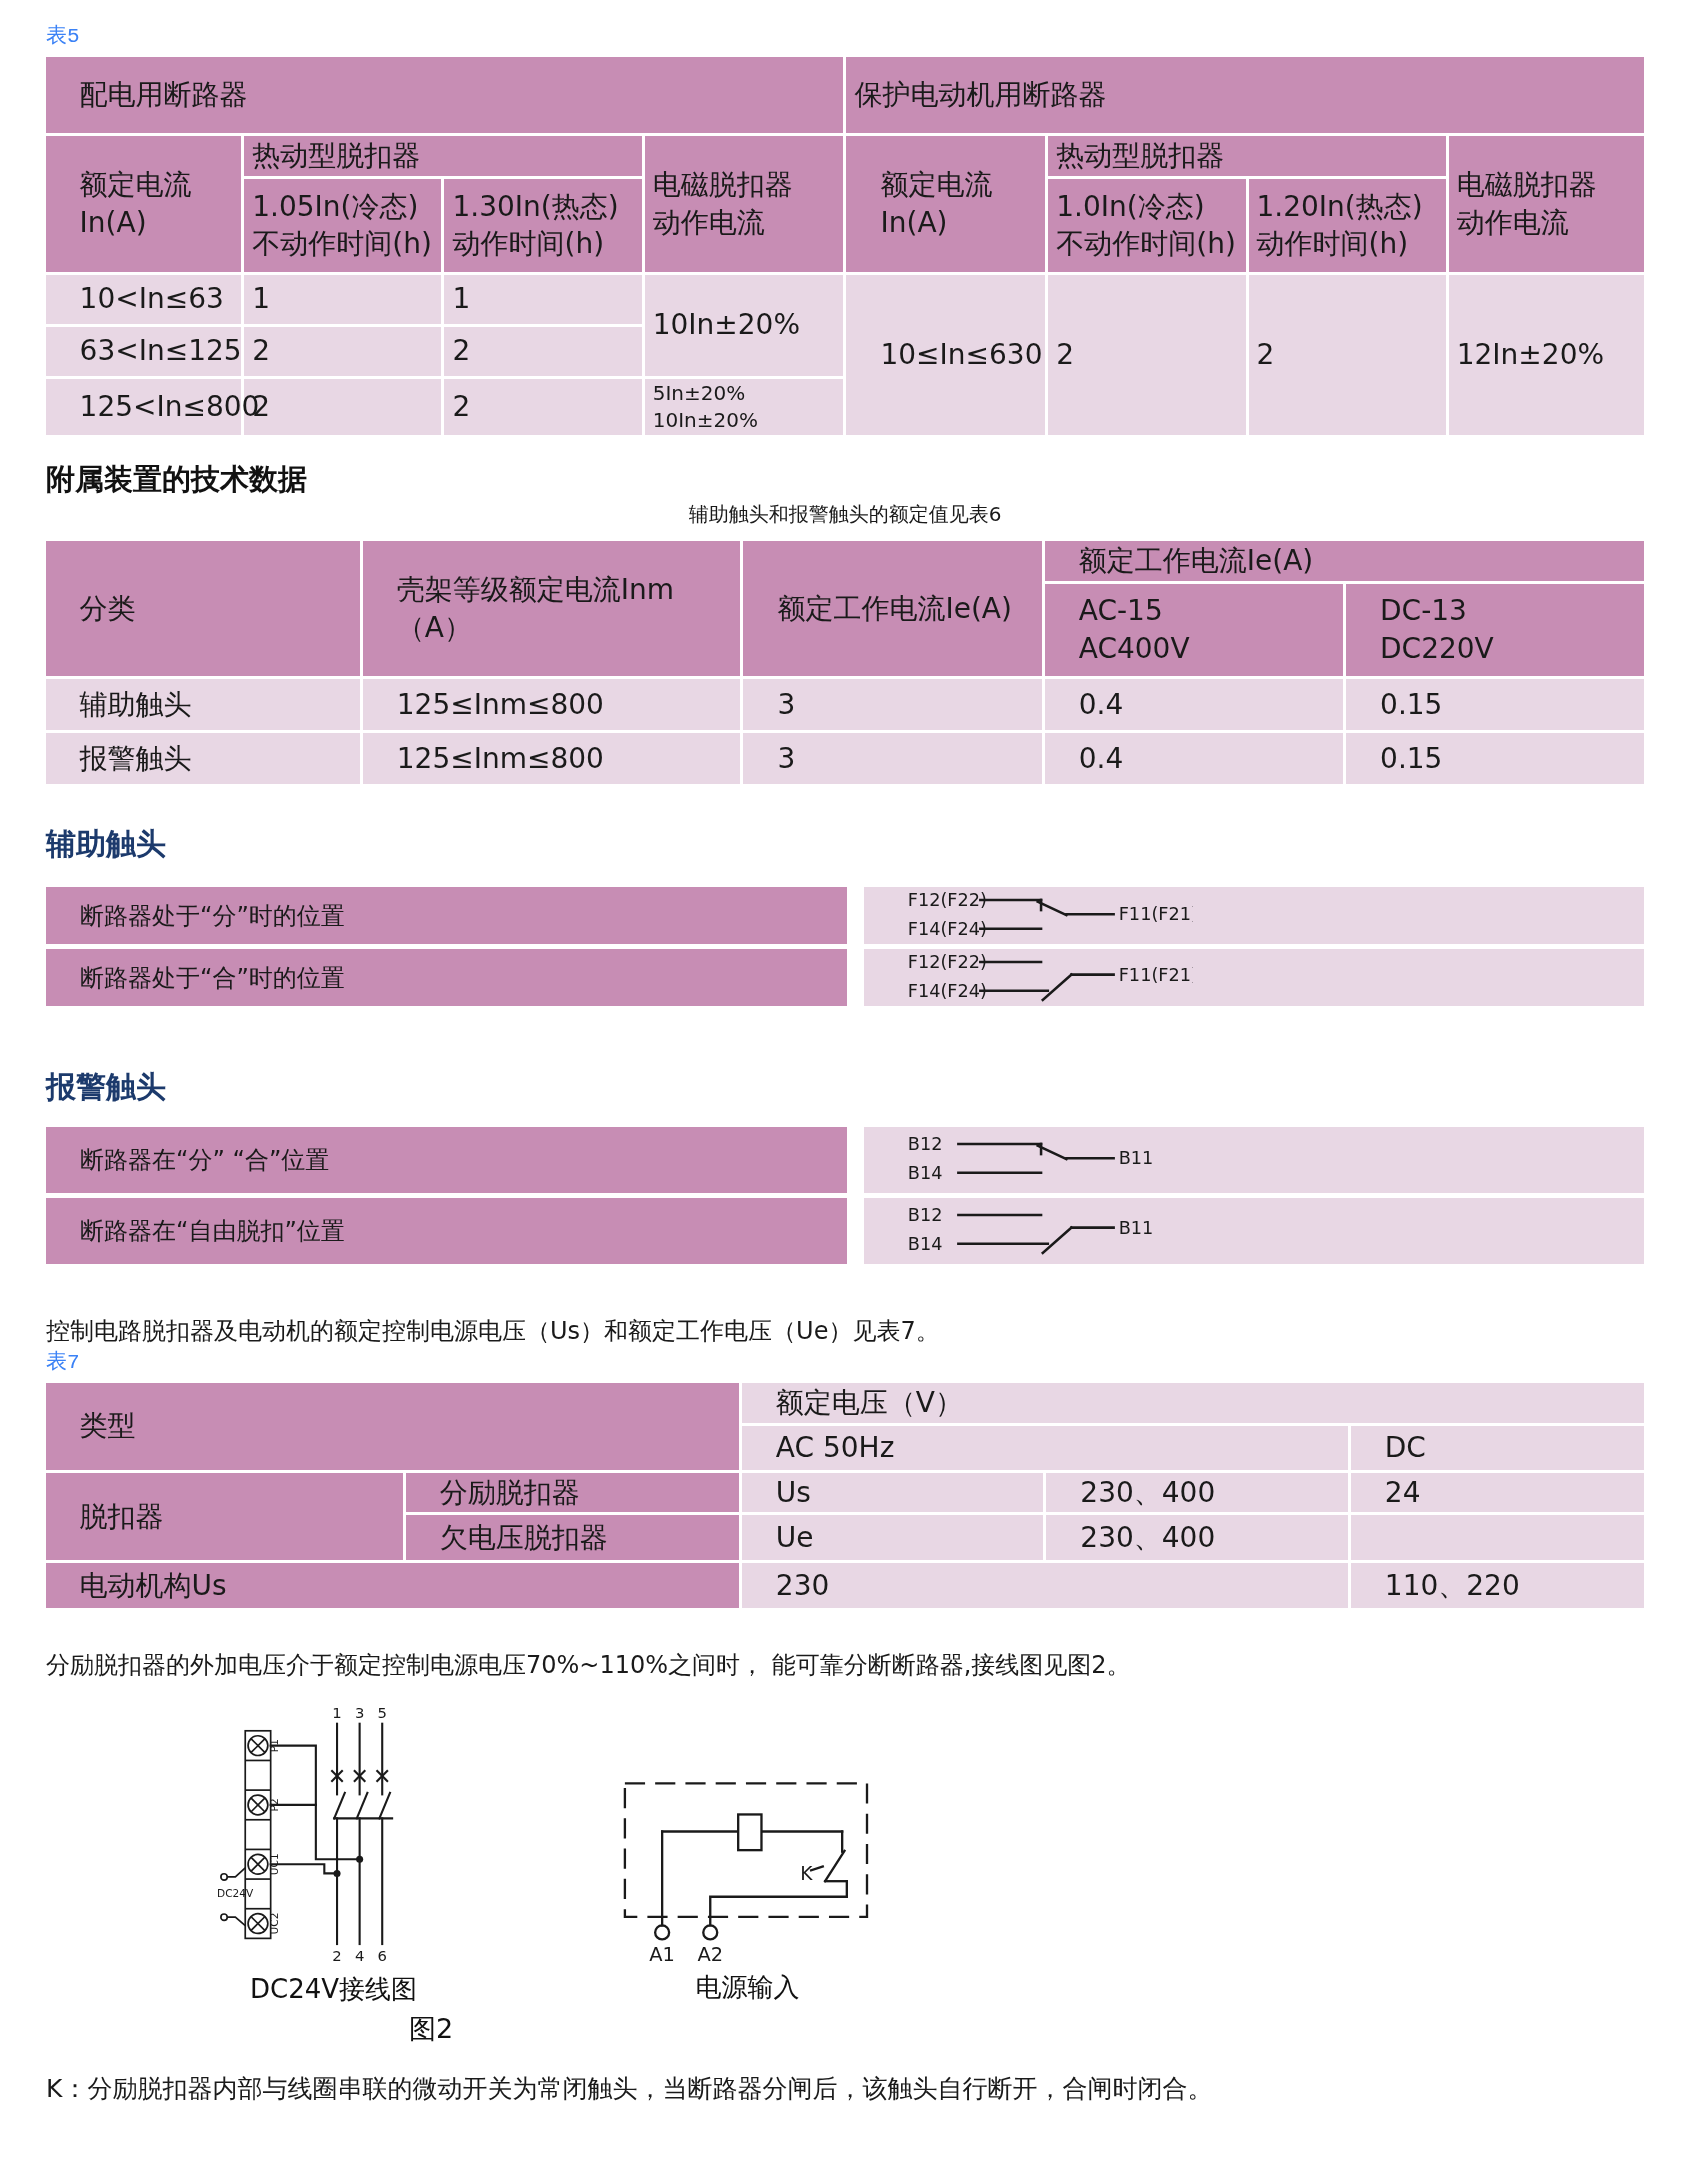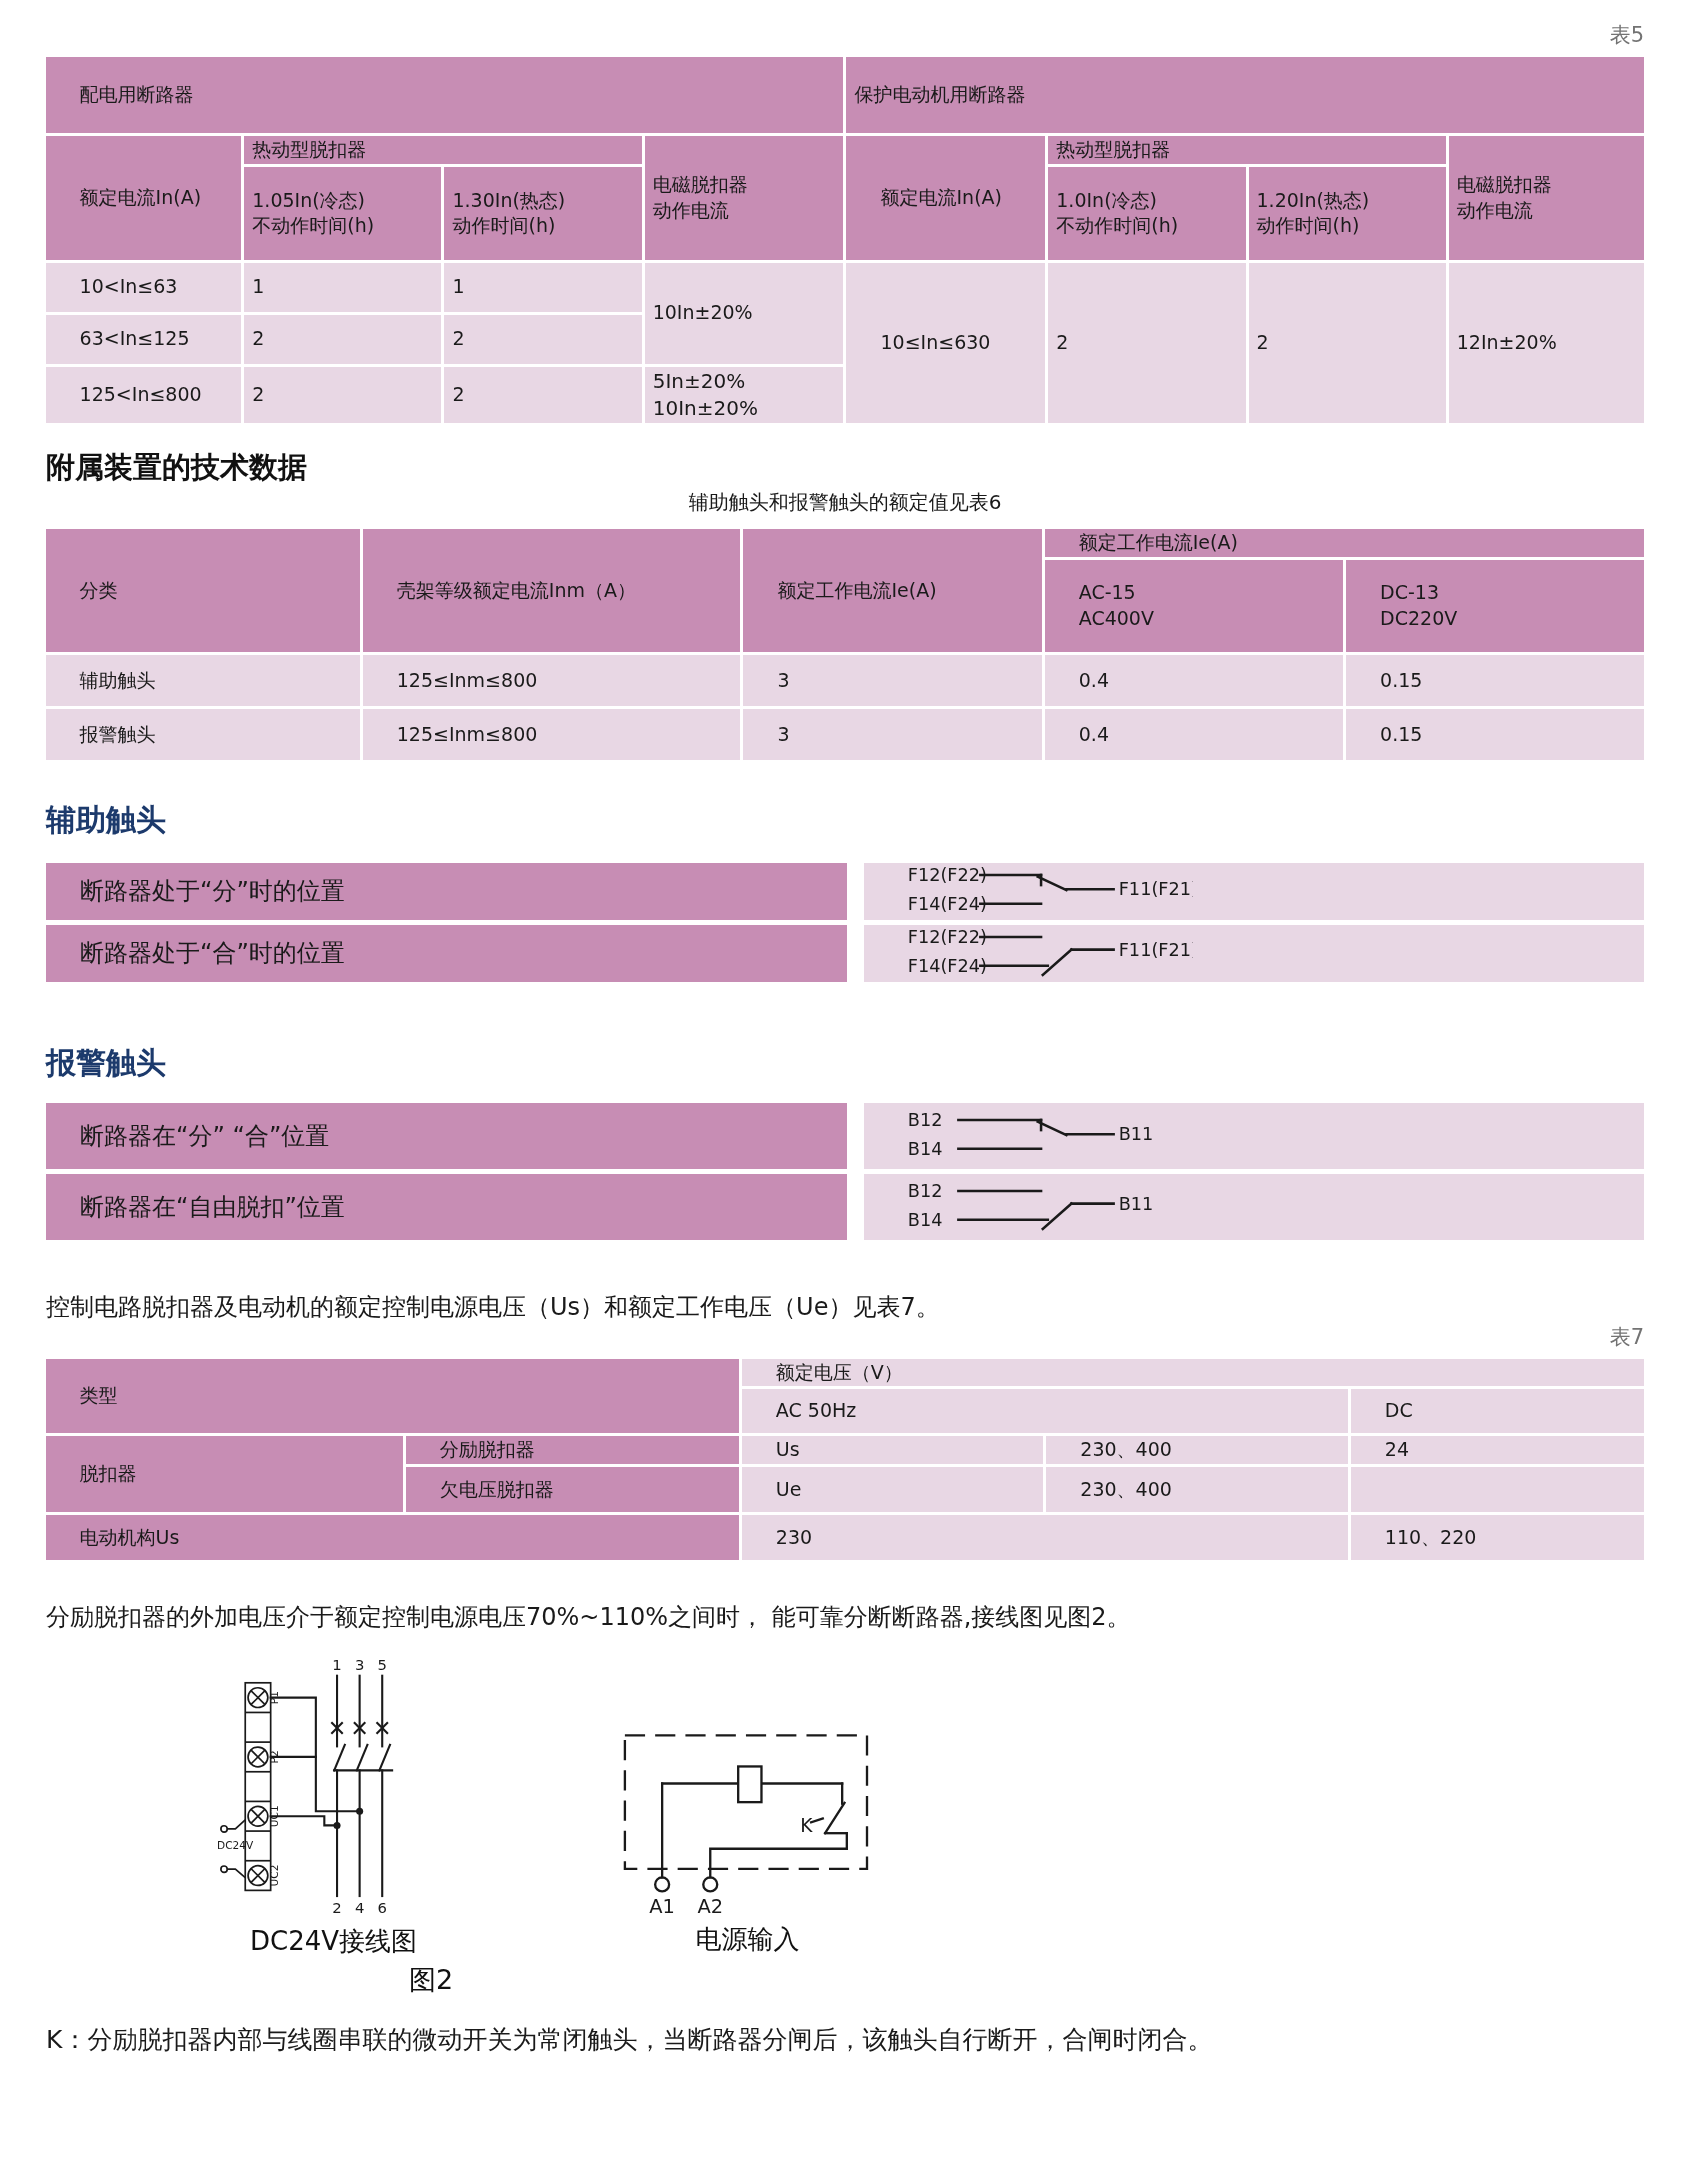--- a/index.html
+++ b/index.html
@@ -1,22 +1,22 @@
 <!DOCTYPE html>
 <html style="font-size:13.5px"><head>
 <meta charset="utf-8">
 <style>
   html,body{margin:0;padding:0;background:#fff;}
   body{width:1690px;min-height:2183px;font-family:"DejaVu Sans","Liberation Sans",sans-serif;color:#1a1a1a;}
   .wrap{padding:21px 46px 0 46px;}
-  .tag{ text-align:right;font-size:21px;color:#737373;}
+  .tag{ text-align:left;font-size:21px;color:#3b82f6;font-family:Liberation Mono, monospace;}
   .tag5{margin-bottom:5px;}
   table.t{width:100%;border-collapse:separate;border-spacing:3.4px;table-layout:fixed;margin-left:-3.4px;margin-right:-3.4px;}
   table.t{width:calc(100% + 6.8px);}
-  .t td{font-size:19px;vertical-align:middle;line-height:1.35;}
+  .t td{font-size:28px;vertical-align:middle;line-height:1.35;}
   td.dk{background:#c78db4;}
   td.lt{background:#e8d7e4;}
   td.left{text-align:left;padding-left:34px;}
   td.ctr{text-align:left;padding-left:8px;}
   .pre{white-space:pre-line;}
   h2.blk{font-size:29px;font-weight:bold;color:#111;margin:22px 0 0 0;}
   .note-r{margin-top:1.7px;text-align:center;font-size:20px;}
   .t6{margin-top:10px;}
   h2.blue{font-size:30px;font-weight:bold;color:#1c3a6c;margin:37px 0 0 0;}
   h2.blue2{margin-top:61px;}

